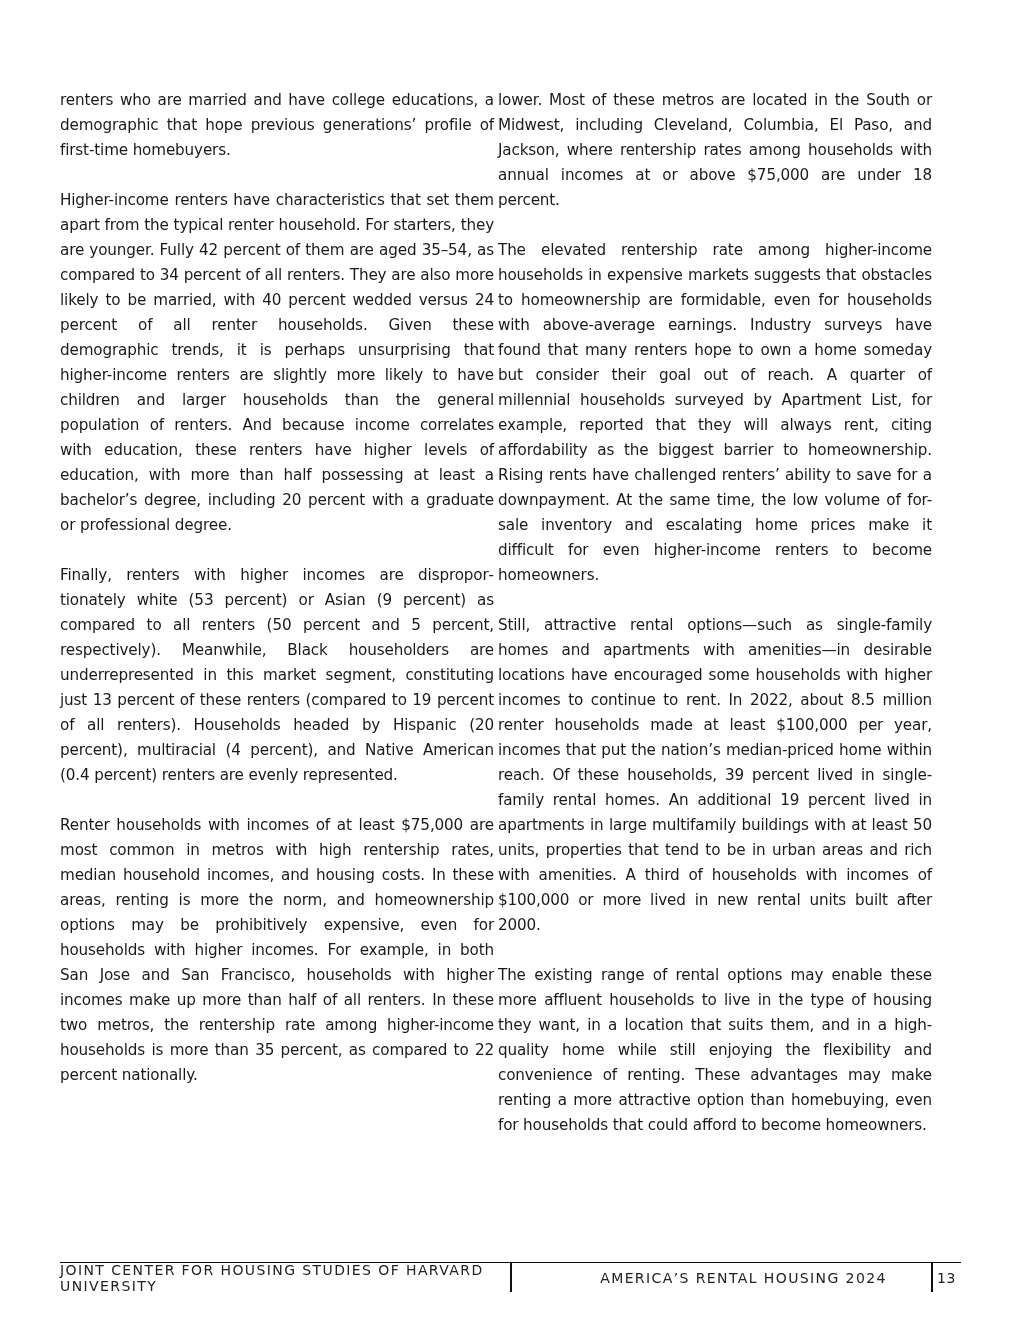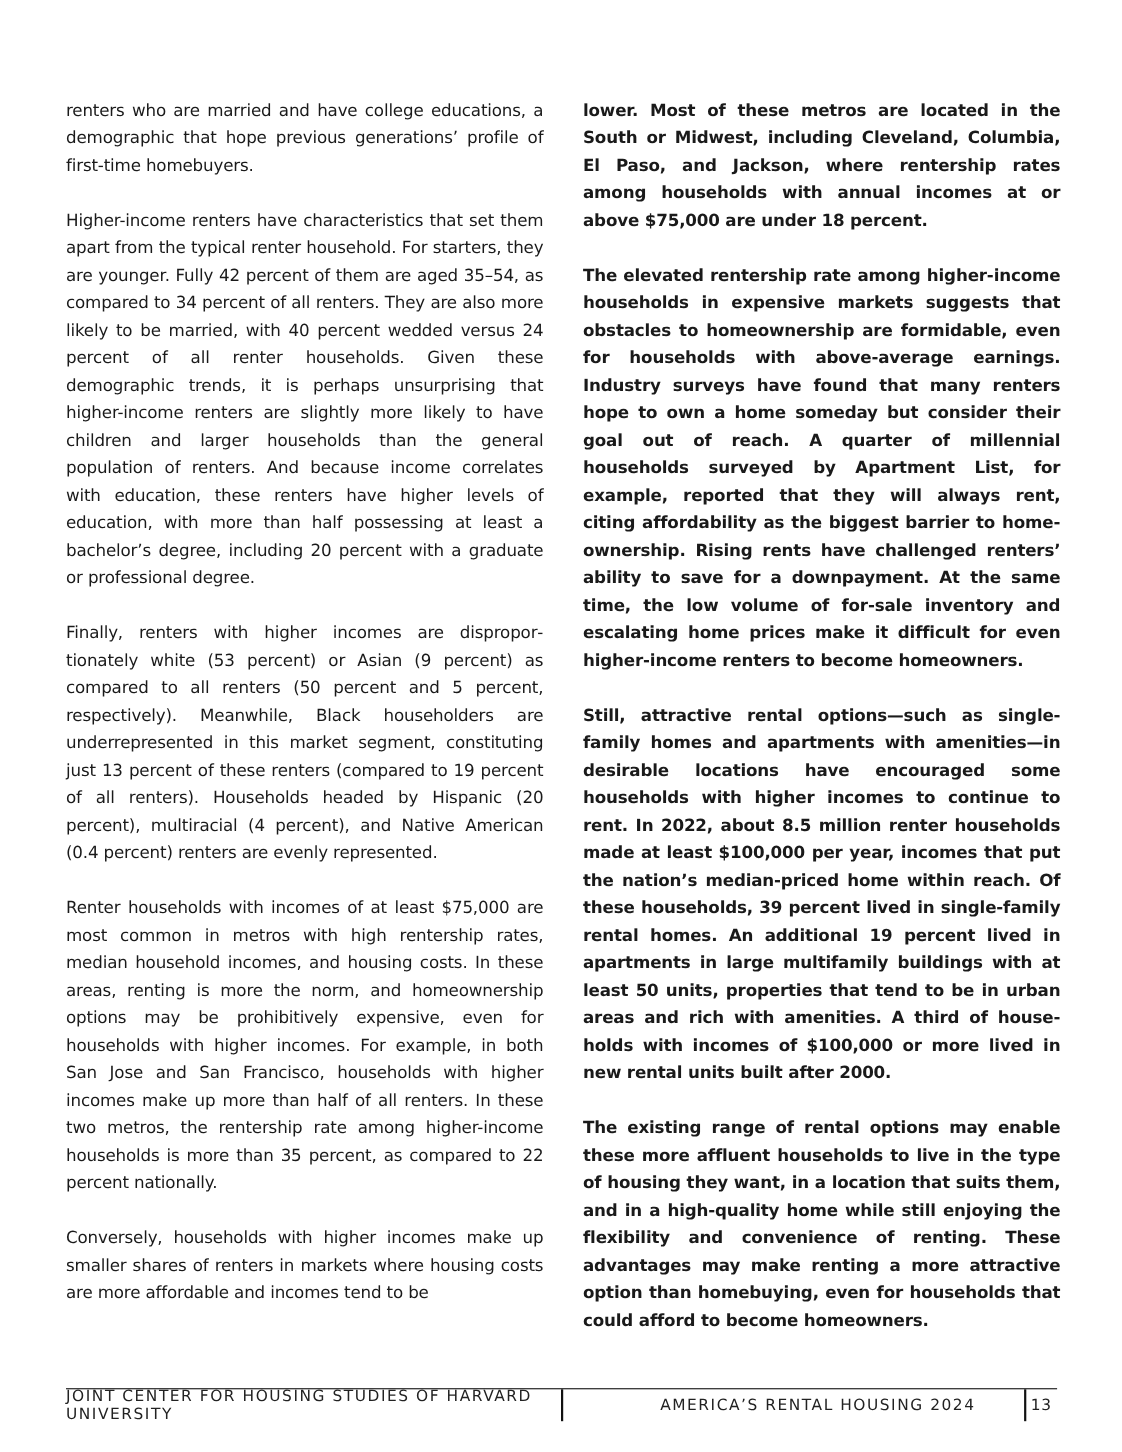--- a/index.html
+++ b/index.html
@@ -19,21 +19,21 @@
     position: absolute;
     top: 88px;
     width: 434px;
     font-size: 15.2px;
     line-height: 25px;
     letter-spacing: -0.15px;
     text-align: justify;
     hyphens: manual;
   }
   .col-left { left: 60px; }
-  .col-right { left: 530px; font-weight: bold; }
+  .col-right { left: 498px; }
   .column p {
     margin: 0 0 25px 0;
     padding: 0;
   }
   .footer {
     position: absolute;
     left: 60px;
     top: 1262px;
     width: 901px;
     height: 29px;
@@ -66,21 +66,20 @@
   .footer .divider-2 { left: 871px; }
 </style>
 </head>
 <body>
 
 <div class="column col-left">
   <p>renters who are married and have college educations, a demographic that hope previous generations’ profile of first-time homebuyers.</p>
   <p>Higher-income renters have characteristics that set them apart from the typical renter household. For starters, they are younger. Fully 42 percent of them are aged 35–54, as compared to 34 percent of all renters. They are also more likely to be married, with 40 percent wedded versus 24 percent of all renter households. Given these demographic trends, it is perhaps unsur­prising that higher-income renters are slightly more likely to have children and larger households than the general population of renters. And because income correlates with education, these renters have higher levels of education, with more than half possessing at least a bachelor’s degree, including 20 percent with a graduate or professional degree.</p>
   <p>Finally, renters with higher incomes are dispropor­tionately white (53 percent) or Asian (9 percent) as compared to all renters (50 percent and 5 percent, respectively). Meanwhile, Black householders are underrepresented in this market segment, consti­tuting just 13 percent of these renters (compared to 19 percent of all renters). Households headed by Hispanic (20 percent), multiracial (4 percent), and Native Amer­ican (0.4 percent) renters are evenly represented.</p>
   <p>Renter households with incomes of at least $75,000 are most common in metros with high rentership rates, median household incomes, and housing costs. In these areas, renting is more the norm, and homeown­ership options may be prohibitively expensive, even for households with higher incomes. For example, in both San Jose and San Francisco, households with higher incomes make up more than half of all renters. In these two metros, the rentership rate among higher-income households is more than 35 percent, as compared to 22 percent nationally.</p>
-  <p>Conversely, households with higher incomes make up smaller shares of renters in markets where housing costs are more affordable and incomes tend to be</p>
 </div>
 
 <div class="column col-right">
   <p>lower. Most of these metros are located in the South or Midwest, including Cleveland, Columbia, El Paso, and Jackson, where rentership rates among households with annual incomes at or above $75,000 are under 18 percent.</p>
   <p>The elevated rentership rate among higher-income households in expensive markets suggests that obstacles to homeownership are formidable, even for households with above-average earnings. Industry surveys have found that many renters hope to own a home someday but consider their goal out of reach. A quarter of millennial households surveyed by Apart­ment List, for example, reported that they will always rent, citing affordability as the biggest barrier to home­ownership. Rising rents have challenged renters’ ability to save for a downpayment. At the same time, the low volume of for-sale inventory and escalating home prices make it difficult for even higher-income renters to become homeowners.</p>
   <p>Still, attractive rental options—such as single-family homes and apartments with amenities—in desirable locations have encouraged some households with higher incomes to continue to rent. In 2022, about 8.5 million renter households made at least $100,000 per year, incomes that put the nation’s median-priced home within reach. Of these households, 39 percent lived in single-family rental homes. An additional 19 percent lived in apartments in large multifamily build­ings with at least 50 units, properties that tend to be in urban areas and rich with amenities. A third of house­holds with incomes of $100,000 or more lived in new rental units built after 2000.</p>
   <p>The existing range of rental options may enable these more affluent households to live in the type of housing they want, in a location that suits them, and in a high-quality home while still enjoying the flexi­bility and convenience of renting. These advantages may make renting a more attractive option than homebuying, even for households that could afford to become homeowners.</p>
 </div>
 
 <div class="footer">

